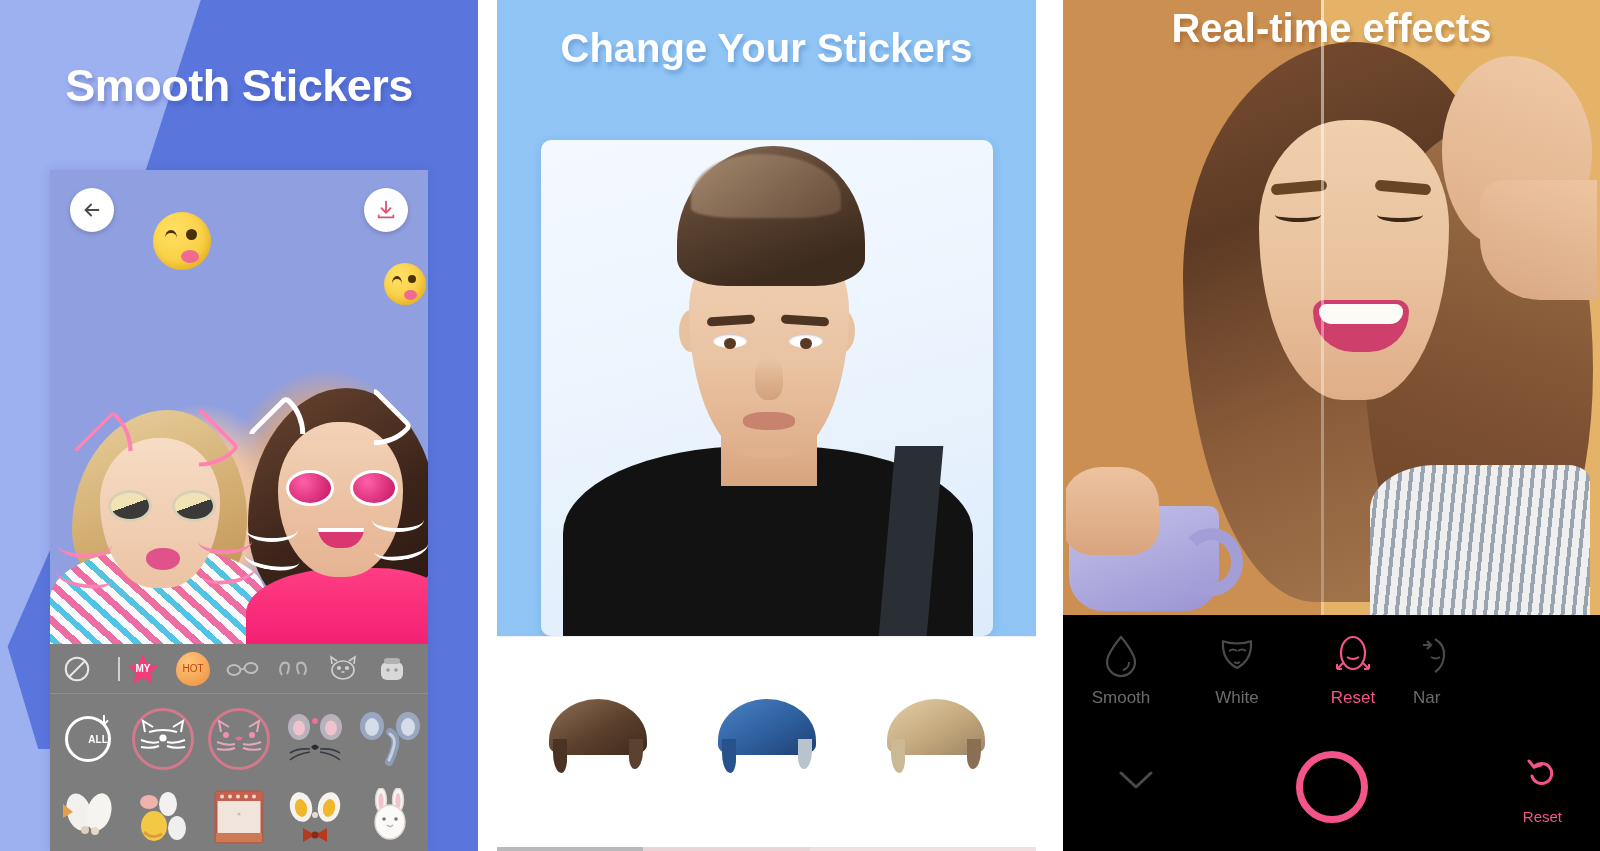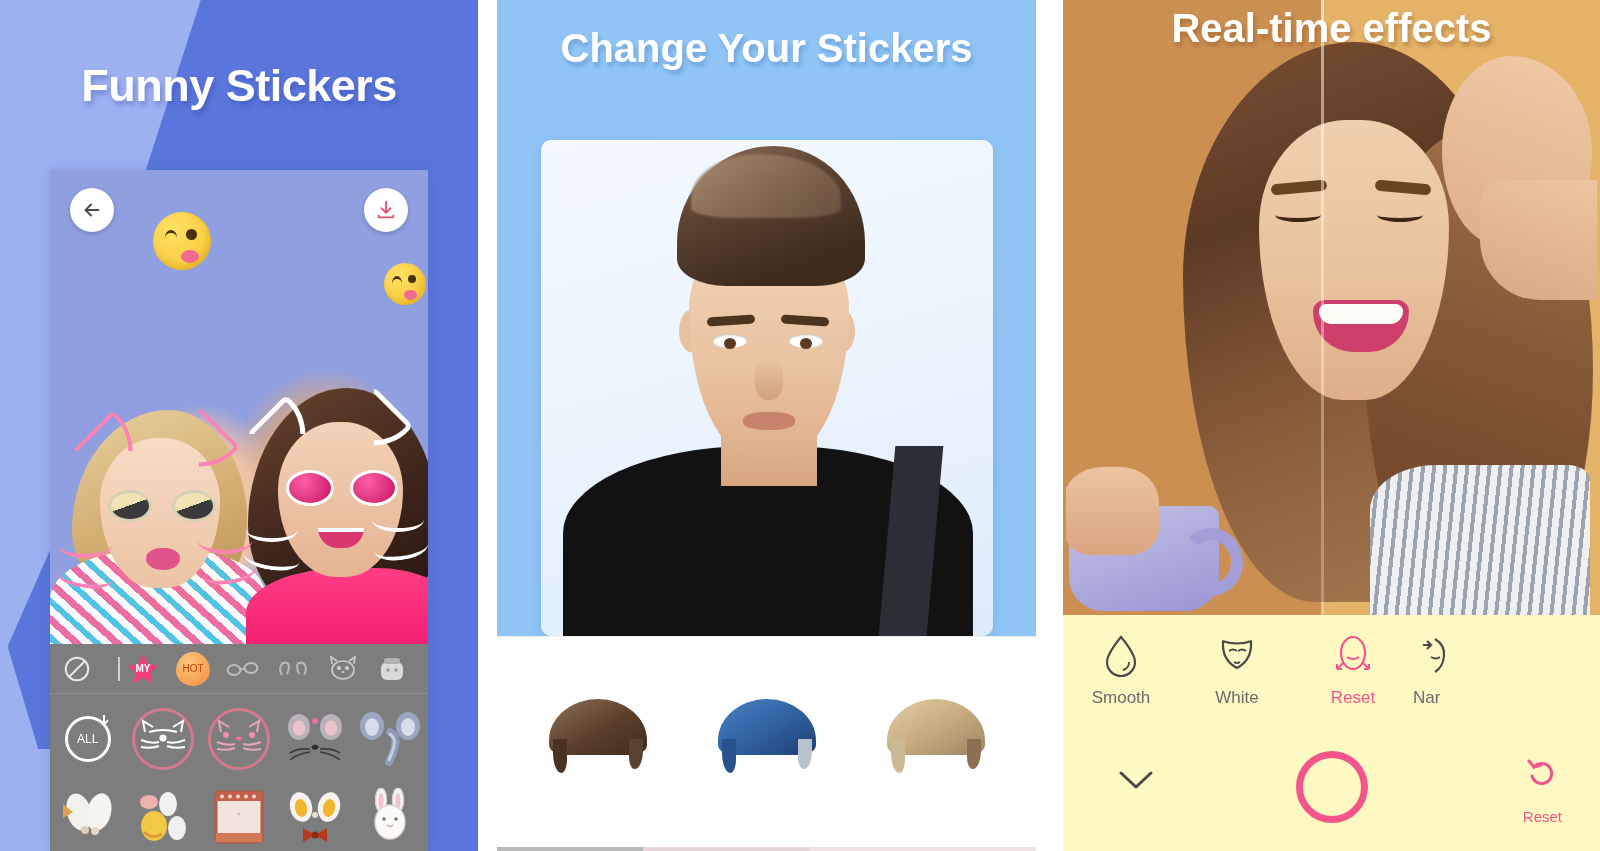--- a/index.html
+++ b/index.html
@@ -106,21 +106,21 @@
   .star-my{ position:relative; width:34px; height:34px; color:#fff; font-size:10px; font-weight:bold;
      display:flex; align-items:center; justify-content:center; }
   .star-my svg{ position:absolute; inset:0; }
   .star-my span{ position:relative; z-index:2; }
   .hot-badge{ width:34px; height:34px; border-radius:50% 50% 50% 50%/55% 55% 45% 45%;
     background:radial-gradient(circle at 35% 30%, #ffc77a, #ef8d3d);
     display:flex; align-items:center; justify-content:center; font-size:10px; font-weight:normal; color:#c2400d; }
   .p1-grid{ display:flex; flex-wrap:wrap; padding:6px 0 0 0; }
   .p1-cell{ width:20%; height:78px; display:flex; align-items:center; justify-content:center; }
   .all-btn{ position:relative; width:46px; height:46px; border:3px solid #fff; border-radius:50%;
-     color:#fff; font-size:12px; font-weight:normal; display:flex; align-items:center; justify-content:center; }
+     color:#fff; font-size:10px; font-weight:bold; display:flex; align-items:center; justify-content:flex-end; }
   .sel-ring{ width:62px; height:62px; border:3px solid #d2798b; border-radius:50%;
      display:flex; align-items:center; justify-content:center; }
 
   
   #panel2{ width:19px; background:#fff; }
   #panel2b{ width:539px; background:#8fc4f5; }
   .p2-title{
     position:absolute; left:0; right:0; top:26px; text-align:center;
     font-size:40px; font-weight:bold; color:#ffffff;
     text-shadow:2px 4px 4px rgba(40,90,160,.30); z-index:6;
@@ -203,21 +203,21 @@
   .p3-mug:after{ content:""; position:absolute; right:-24px; top:22px; width:40px; height:44px;
     border:12px solid #a49ed8; border-radius:50%; border-left-color:transparent; }
   .p3-fingers{ position:absolute; left:0; bottom:60px; width:96px; height:88px;
     background:linear-gradient(180deg,#ecc3a0,#d9a57f); border-radius:40% 40% 30% 30%; }
   .p3-shirt{ position:absolute; right:10px; bottom:0; width:220px; height:150px;
     background:repeating-linear-gradient(96deg, #efefef 0 7px, #9aa3b0 7px 11px);
     border-radius:30% 10% 0 0; }
   .p3-splitline{ position:absolute; left:48%; top:0; width:3px; height:100%;
     background:linear-gradient(180deg,rgba(255,255,255,.55),rgba(255,255,255,.25)); }
 
-  .p3-panel{ position:absolute; left:0; bottom:0; width:100%; height:236px; background:#fef9c3; }
+  .p3-panel{ position:absolute; left:0; bottom:0; width:100%; height:236px; background:#000000; }
   .p3-effects{ display:flex; align-items:flex-start; height:120px; padding-top:18px; }
   .eff{ flex:none; width:116px; display:flex; flex-direction:column; align-items:center; gap:9px; }
   .eff .lbl{ font-size:17px; color:#6b6b6b; }
   .eff.active .lbl{ color:#f3548c; }
   .p3-controls{ position:absolute; left:0; bottom:0; width:100%; height:112px; }
   .chev{ position:absolute; left:52px; top:28px; }
   .shutter{ position:absolute; left:50%; transform:translateX(-50%); top:12px;
     width:72px; height:72px; border-radius:50%; border:7px solid #f3548c; }
   .reset{ position:absolute; right:38px; top:18px; display:flex; flex-direction:column;
     align-items:center; gap:19px; color:#f3548c; font-size:15px; }
@@ -226,21 +226,21 @@
 </style>
 </head>
 <body>
 
 <div class="stage">
 
   <div class="panel" id="panel1">
     <div class="p1-darkwedge"></div>
     <div class="p1-lightwedge"></div>
 
-    <div class="p1-title">Funny Stickers</div>
+    <div class="p1-title">Smooth Stickers</div>
 
     <div class="phone1">
 
       <div class="p1-photo">
 
         <div class="g1-hair"></div>
         <div class="g1-body"></div>
         <div class="g1-face"></div>
         <div class="g1-glasses">
           <div class="lens l"></div>

